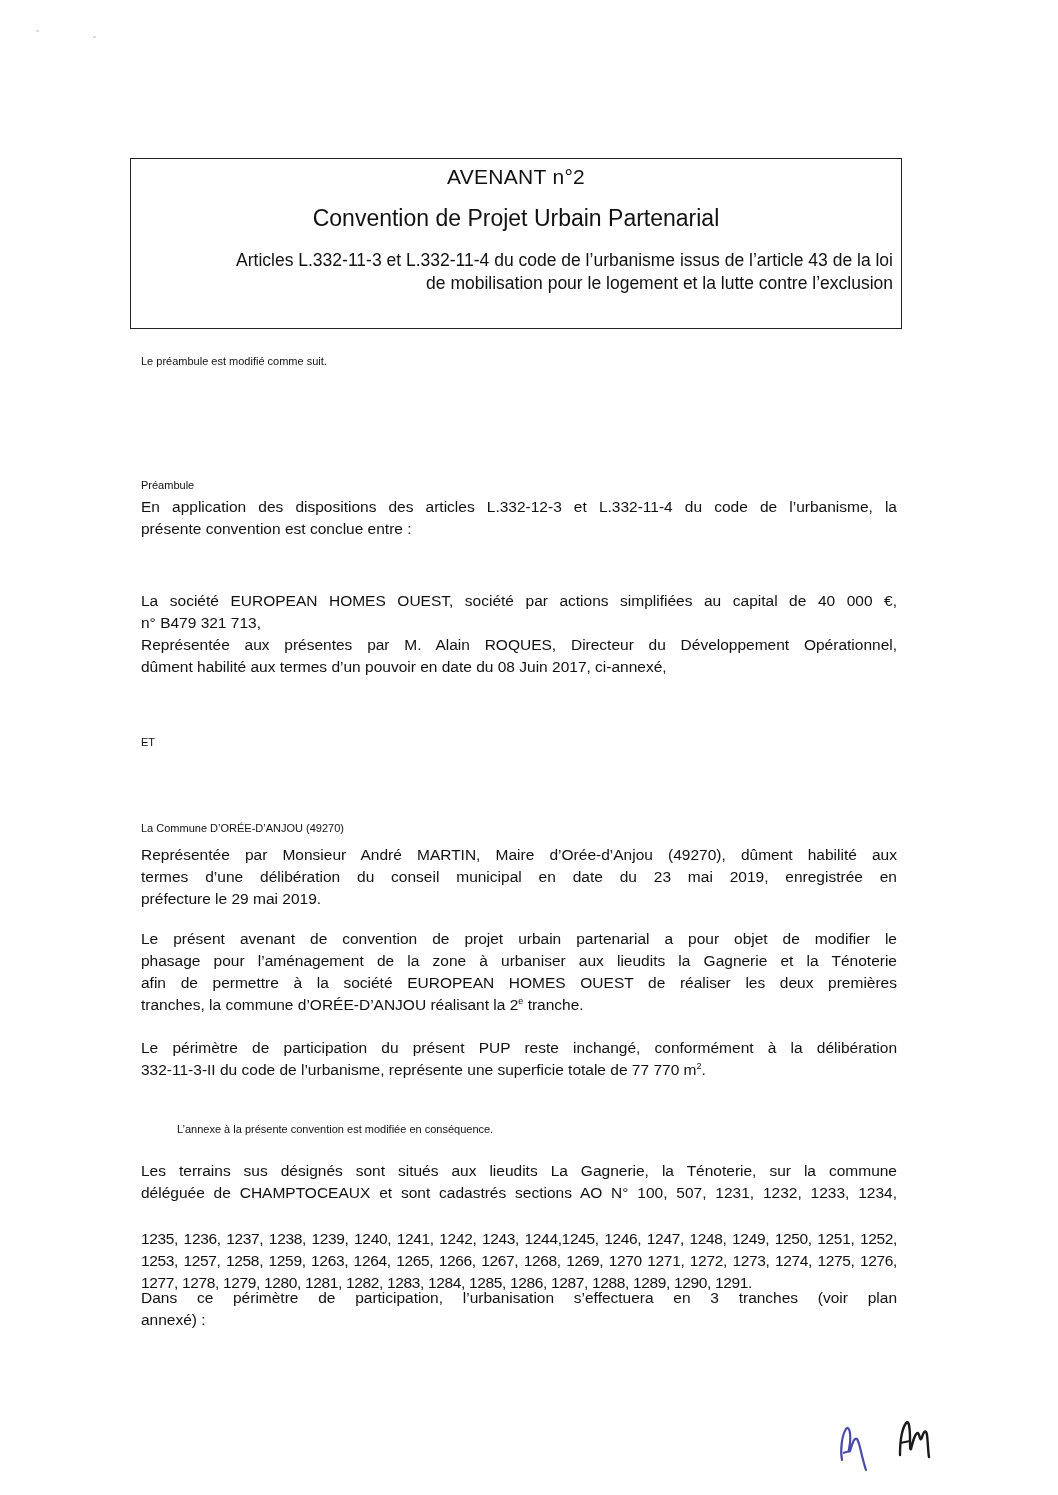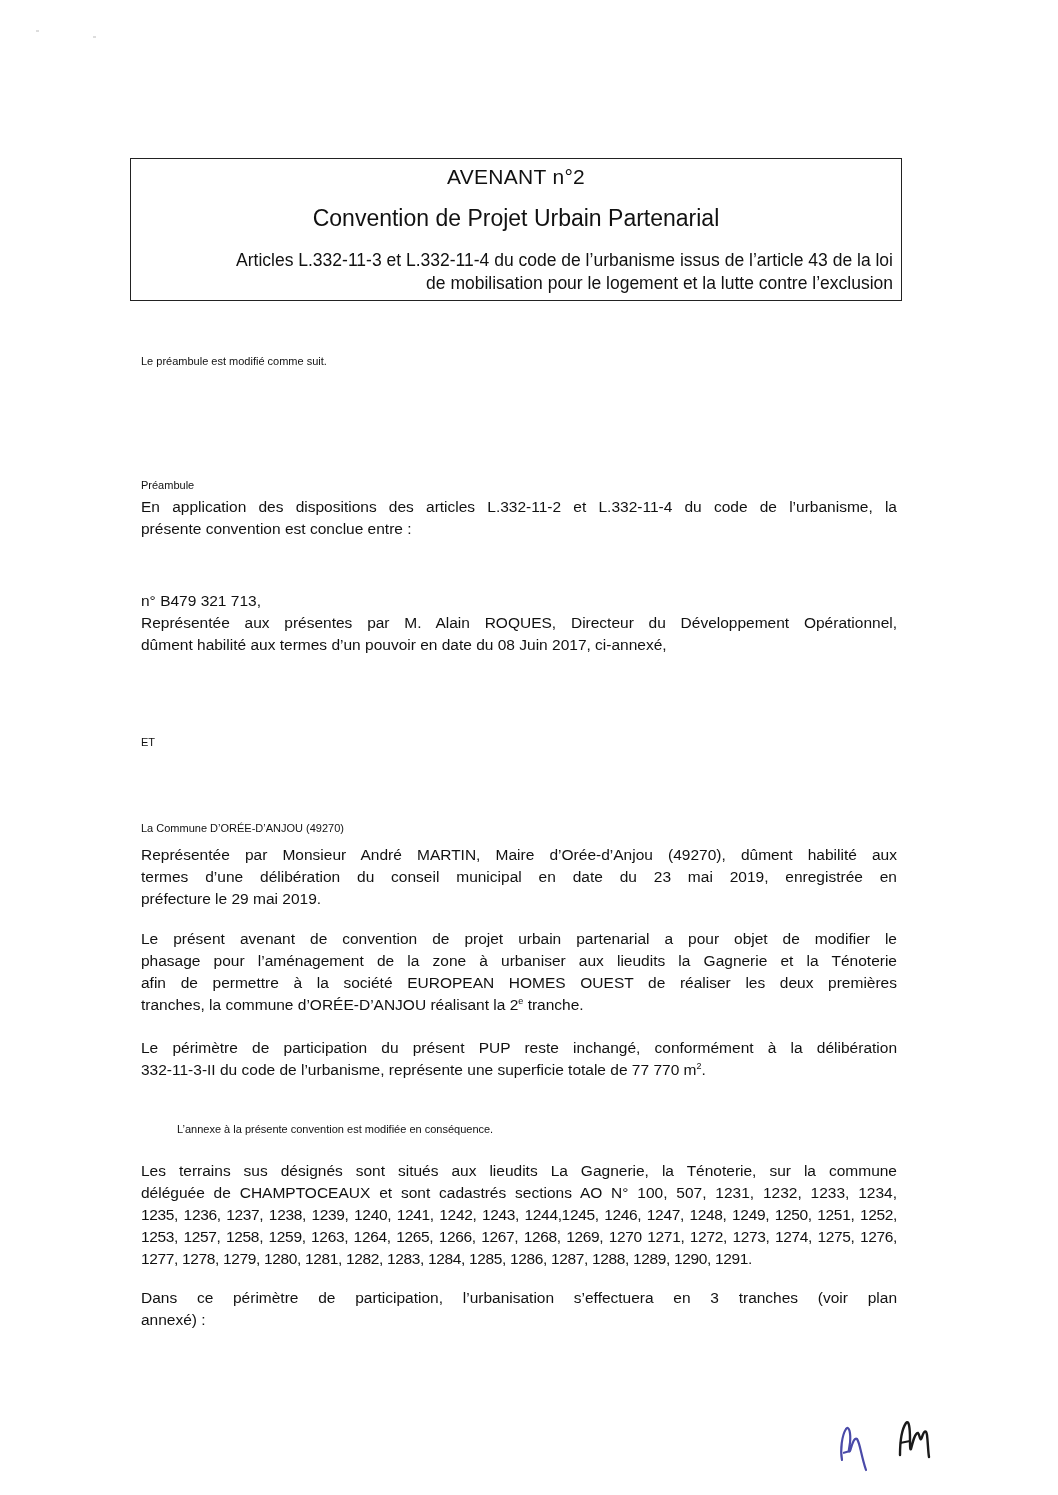--- a/index.html
+++ b/index.html
@@ -8,21 +8,21 @@
       height: 1495px;
       position: relative;
       overflow: hidden;
       font-family: "Liberation Sans", "DejaVu Sans", sans-serif;
       color: #111111;
     }
     .page { position: absolute; left: 0; top: 0; width: 1058px; height: 1495px; }
     .title-box {
       position: absolute;
       left: 130px; top: 158px;
-      width: 772px; height: 143px;
+      width: 772px; height: 171px;
       border: 1.5px solid #222;
       box-sizing: border-box;
       text-align: center;
     }
     .title-main {
       position: absolute; left: 0; right: 0; top: 6px;
       font-size: 21px; letter-spacing: 0.3px;
     }
     .title-sub {
       position: absolute; left: 0; right: 0; top: 46px;
@@ -62,25 +62,26 @@
     <div class="title-articles">
       <div>Articles L.332-11-3 et L.332-11-4 du code de l’urbanisme issus de l’article 43 de la loi</div>
       <div>de mobilisation pour le logement et la lutte contre l’exclusion</div>
     </div>
   </div>
 
   <div class="heading" style="top:355px;">Le préambule est modifié comme suit.</div>
 
   <div class="heading" style="top:463px;margin-top:16px;">Préambule</div>
   <div class="p" style="top:496px;">
-    <span class="line">En application des dispositions des articles L.332-11-2 et L.332-11-4 du code de l’urbanisme, la</span>
+    <span class="line">En application des dispositions des articles L.332-12-3 et L.332-11-4 du code de l’urbanisme, la</span>
     <span class="line last">présente convention est conclue entre :</span>
   </div>
 
   <div class="p" style="top:590px;">
+    <span class="line">La société EUROPEAN HOMES OUEST, société par actions simplifiées au capital de 40 000 €,</span>
     <span class="line last">n° B479 321 713,</span>
     <span class="line">Représentée aux présentes par M. Alain ROQUES, Directeur du Développement Opérationnel,</span>
     <span class="line last">dûment habilité aux termes d’un pouvoir en date du 08 Juin 2017, ci-annexé,</span>
   </div>
 
   <div class="heading" style="top:736px;">ET</div>
 
   <div class="heading" style="top:822px;">La Commune D’ORÉE-D’ANJOU (49270)</div>
   <div class="p" style="top:844px;">
     <span class="line">Représentée par Monsieur André MARTIN, Maire d’Orée-d’Anjou (49270), dûment habilité aux</span>
@@ -98,21 +99,21 @@
   <div class="p" style="top:1037px;">
     <span class="line">Le périmètre de participation du présent PUP reste inchangé, conformément à la délibération</span>
     <span class="line last"><span>332-11-3-II du code de l’urbanisme, représente une superficie totale de 77 770 m</span><sup>2</sup><span>.</span></span>
   </div>
 
   <div class="heading" style="top:1123px;margin-left:36px;">L’annexe à la présente convention est modifiée en conséquence.</div>
 
   <div class="p" style="top:1160px;">
     <span class="line">Les terrains sus désignés sont situés aux lieudits La Gagnerie, la Ténoterie, sur la commune</span>
     <span class="line">déléguée de CHAMPTOCEAUX et sont cadastrés sections AO N° 100, 507, 1231, 1232, 1233, 1234,</span>
-    <span class="line" style="letter-spacing:-0.35px;">1235, 1236, 1237, 1238, 1239, 1240, 1241, 1242, 1243, 1244,1245, 1246, 1247, 1248, 1249, 1250, 1251, 1252,</span>
+    <span class="line" style="letter-spacing:-0.35px;margin-top:24px;">1235, 1236, 1237, 1238, 1239, 1240, 1241, 1242, 1243, 1244,1245, 1246, 1247, 1248, 1249, 1250, 1251, 1252,</span>
     <span class="line" style="letter-spacing:-0.35px;">1253, 1257, 1258, 1259, 1263, 1264, 1265, 1266, 1267, 1268, 1269, 1270 1271, 1272, 1273, 1274, 1275, 1276,</span>
     <span class="line last" style="letter-spacing:-0.35px;">1277, 1278, 1279, 1280, 1281, 1282, 1283, 1284, 1285, 1286, 1287, 1288, 1289, 1290, 1291.</span>
   </div>
 
   <div class="p" style="top:1287px;">
     <span class="line">Dans ce périmètre de participation, l’urbanisation s’effectuera en 3 tranches (voir plan</span>
     <span class="line last">annexé) :</span>
   </div>
 
   <div class="signatures">

